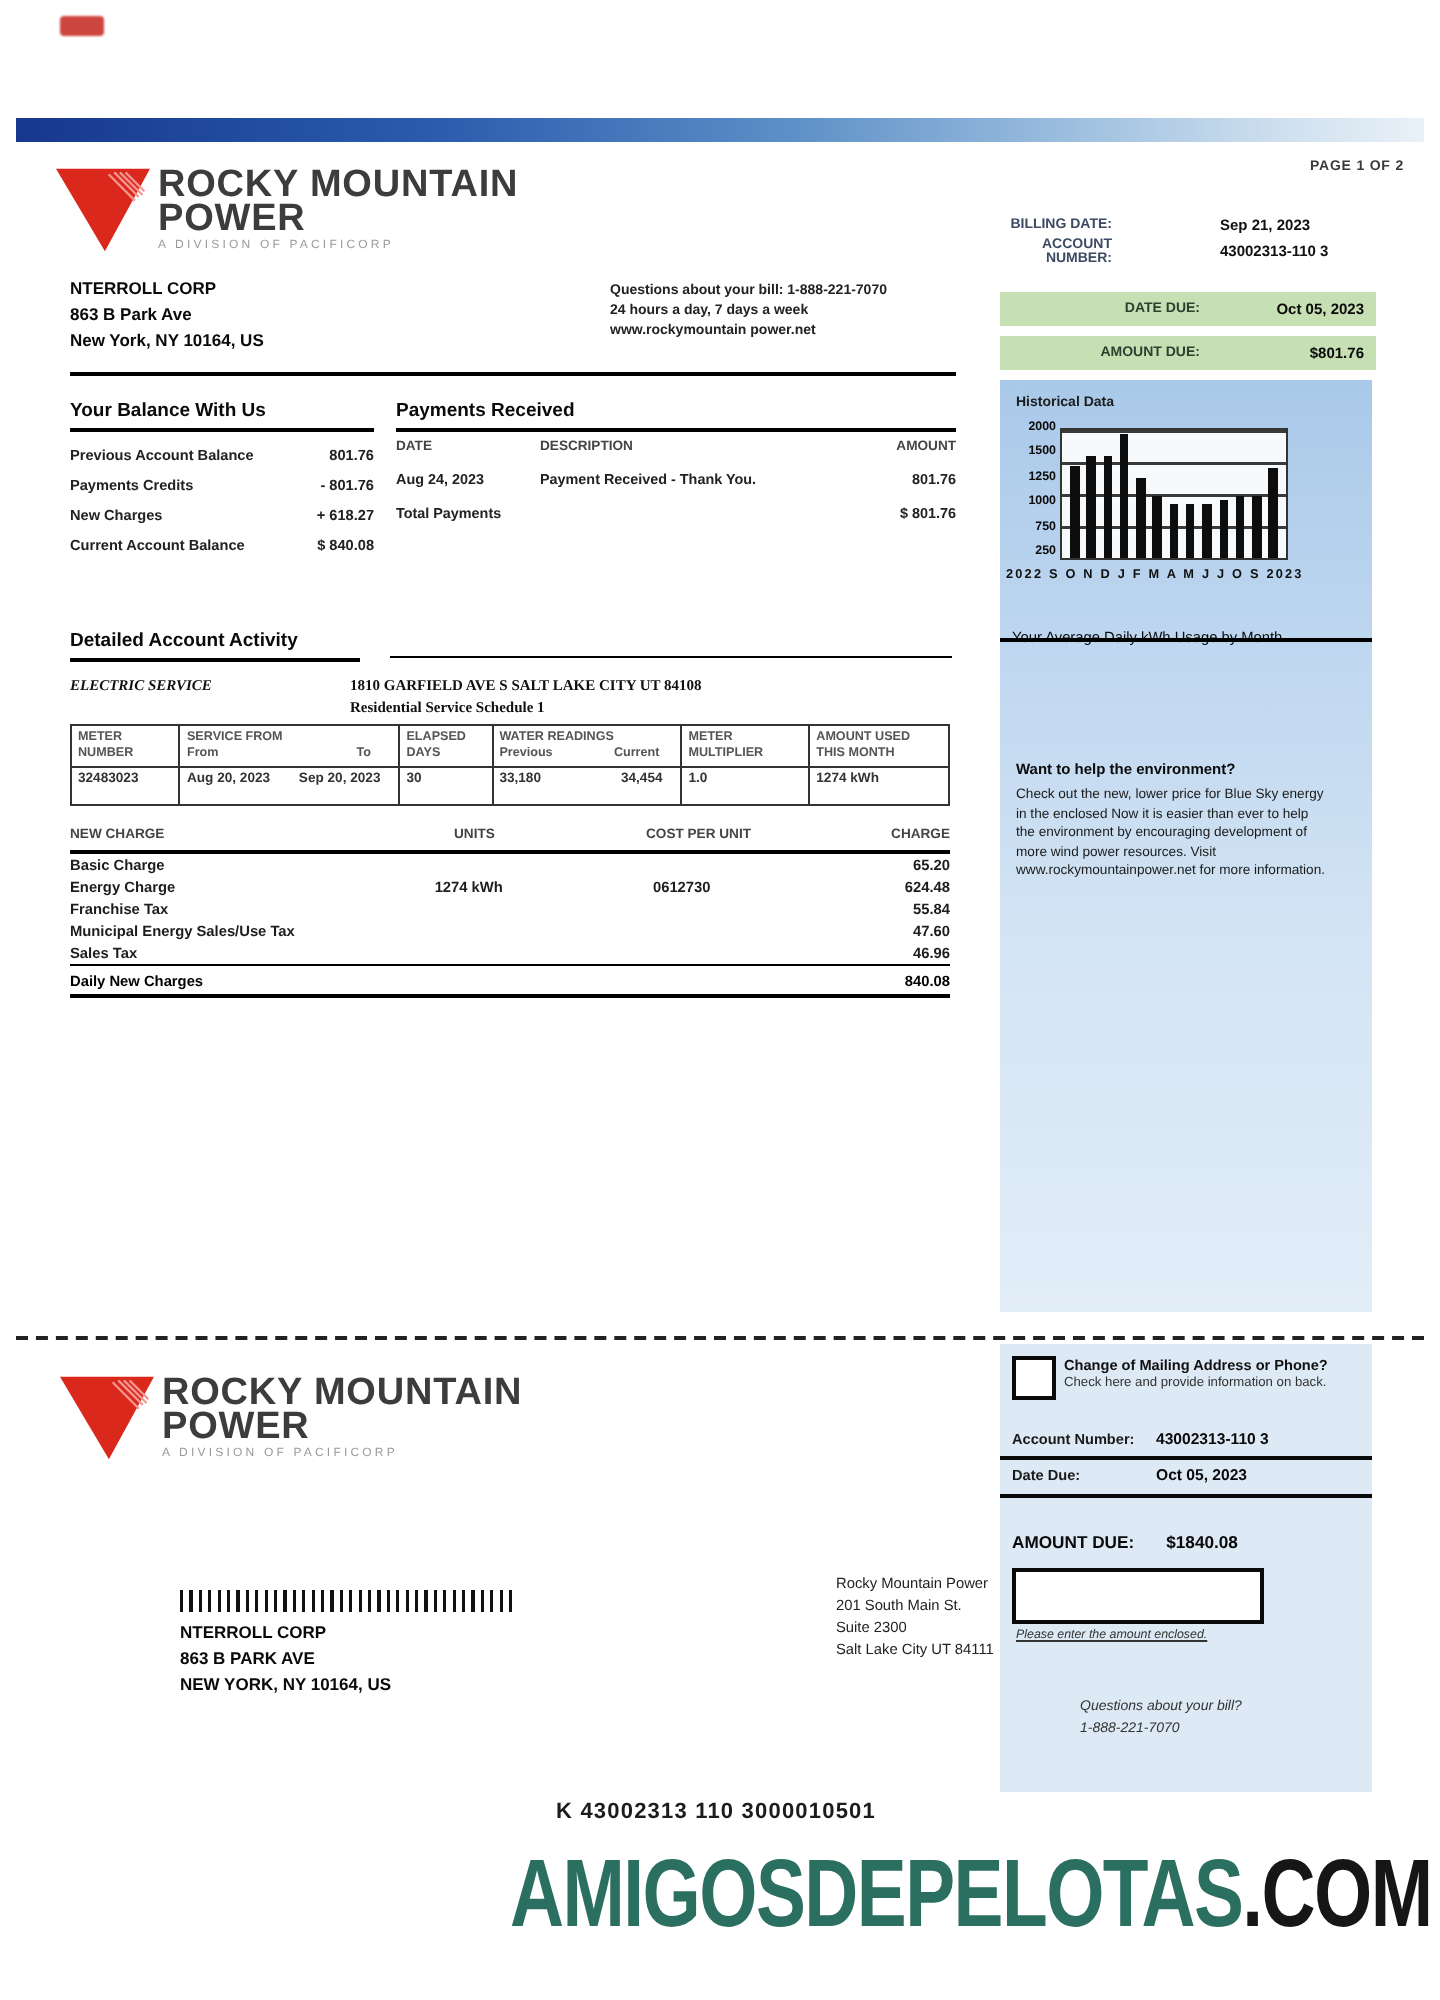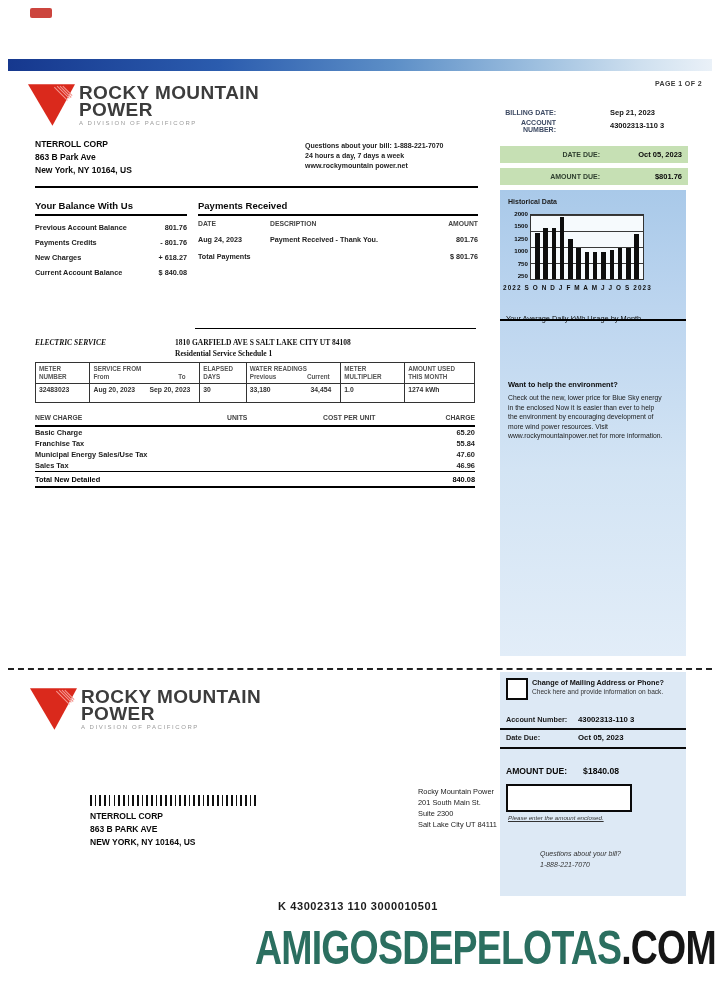--- a/index.html
+++ b/index.html
@@ -199,20 +199,23 @@
       <span class="pc-desc">Payment Received - Thank You.</span>
       <span class="pc-amt">801.76</span>
     </div>
     <div class="pay-row">
       <span class="pc-date" style="width:160px;">Total Payments</span>
       <span class="pc-desc"></span>
       <span class="pc-amt">$ 801.76</span>
     </div>
   </div>
 
+  <div class="abs" style="left:35px;top:315px;width:443px;">
+    <div class="sec-title" style="width:145px;">Detailed Account Activity</div>
+  </div>
   <div class="abs thinline" style="left:195px;top:328px;width:281px;"></div>
 
   <div class="abs svc-line italic" style="left:35px;top:338px;">ELECTRIC SERVICE</div>
   <div class="abs svc-line" style="left:175px;top:338px;">1810 GARFIELD AVE S SALT LAKE CITY UT 84108</div>
   <div class="abs svc-line" style="left:175px;top:349px;">Residential Service Schedule 1</div>
 
   <table class="meter abs" style="left:35px;top:362px;">
     <tbody>
         <tr>
       <th style="width:52px;">
@@ -270,39 +273,45 @@
       <span class="cc-cost">COST PER UNIT</span>
       <span class="cc-charge">CHARGE</span>
     </div>
     <div class="chg-row">
       <span class="cc-label">Basic Charge</span>
       <span class="cc-units"></span>
       <span class="cc-cost"></span>
       <span class="cc-charge">65.20</span>
     </div>
     <div class="chg-row">
+      <span class="cc-label">Energy Charge</span>
+      <span class="cc-units">1274 kWh</span>
+      <span class="cc-cost">0612730</span>
+      <span class="cc-charge">624.48</span>
+    </div>
+    <div class="chg-row">
       <span class="cc-label">Franchise Tax</span>
       <span class="cc-units"></span>
       <span class="cc-cost"></span>
       <span class="cc-charge">55.84</span>
     </div>
     <div class="chg-row">
       <span class="cc-label">Municipal  Energy Sales/Use Tax</span>
       <span class="cc-units"></span>
       <span class="cc-cost"></span>
       <span class="cc-charge">47.60</span>
     </div>
     <div class="chg-row">
       <span class="cc-label">Sales Tax</span>
       <span class="cc-units"></span>
       <span class="cc-cost"></span>
       <span class="cc-charge">46.96</span>
     </div>
     <div class="chg-total">
-      <span class="cc-label">Total New Detailed</span>
+      <span class="cc-label">Daily New Charges</span>
       <span class="cc-units"></span>
         <span class="cc-cost"></span>
       <span class="cc-charge">840.08</span>
     </div>
   </div>
 
   <div class="abs sidebar">
     <div class="abs hist-label" style="left:8px;top:8px;">Historical Data</div>
     <div class="yticks">
       <span>2000</span>

